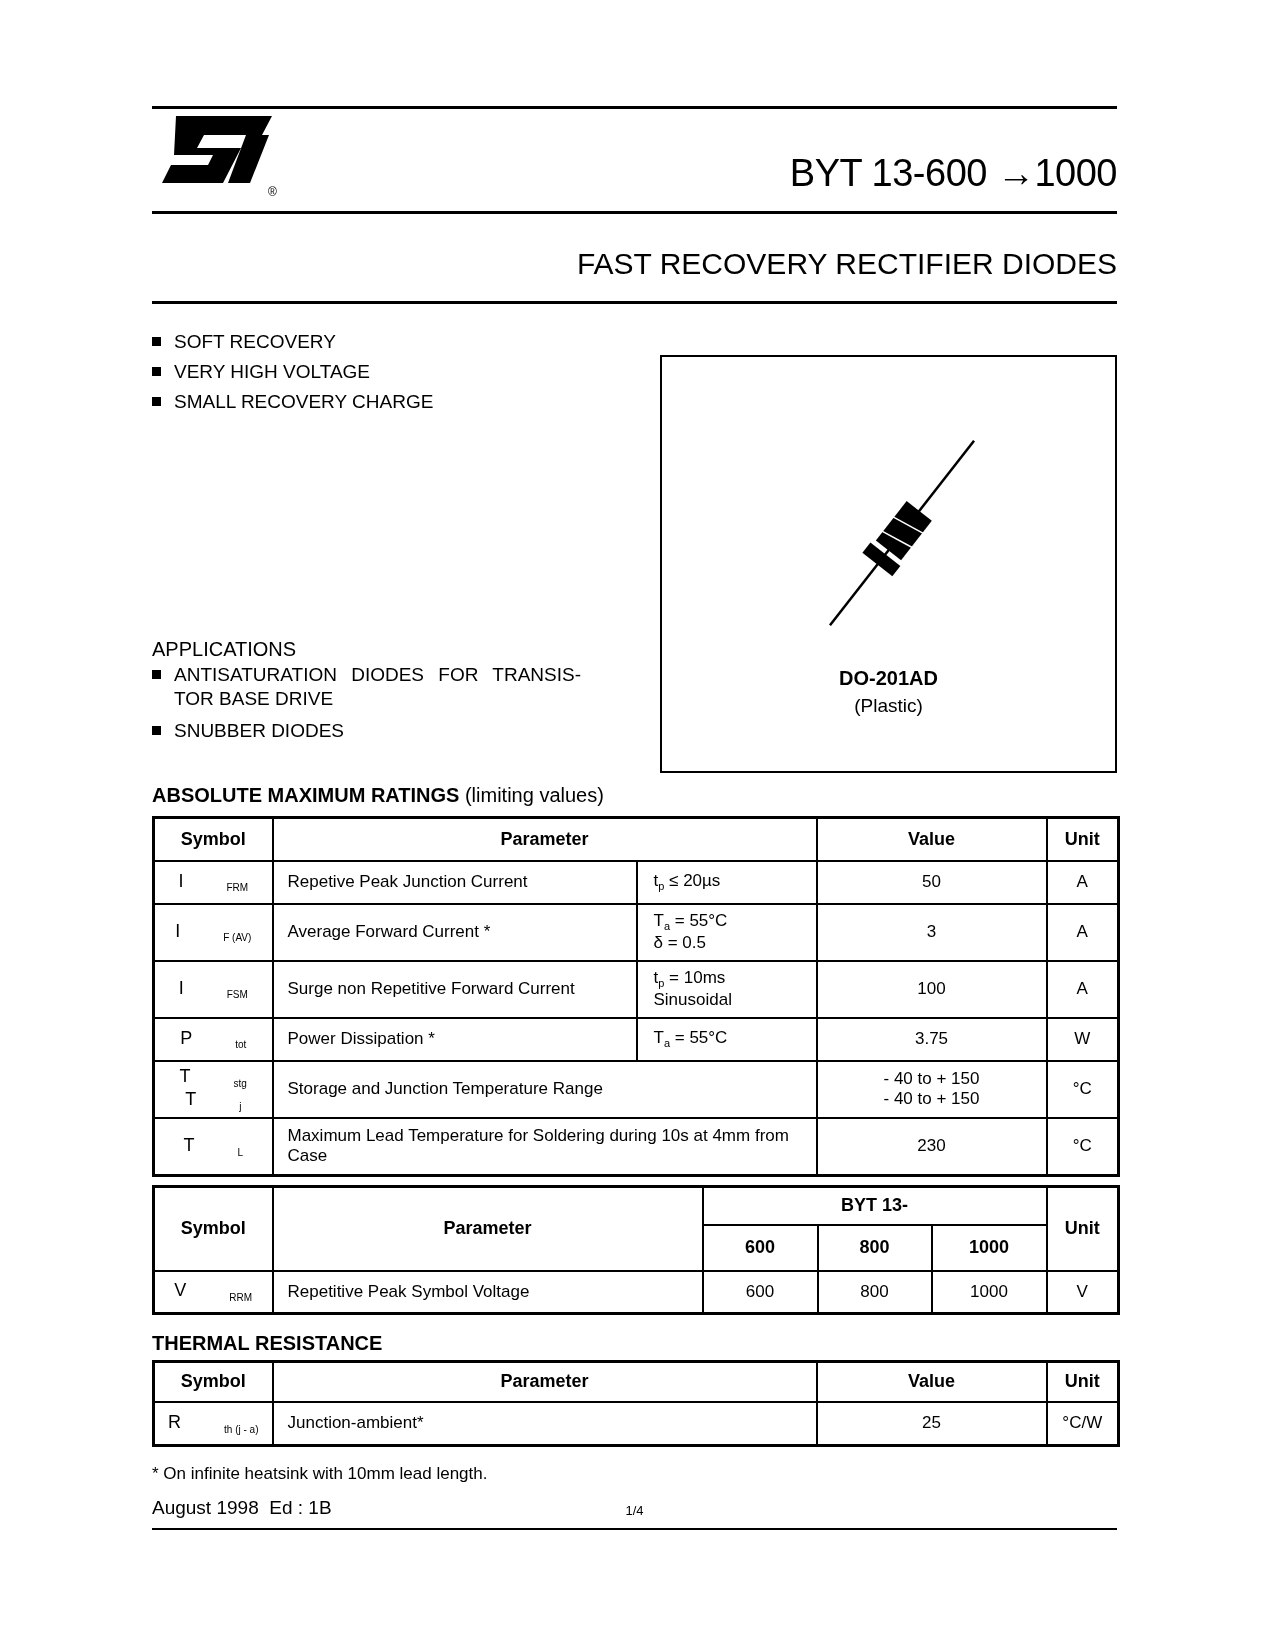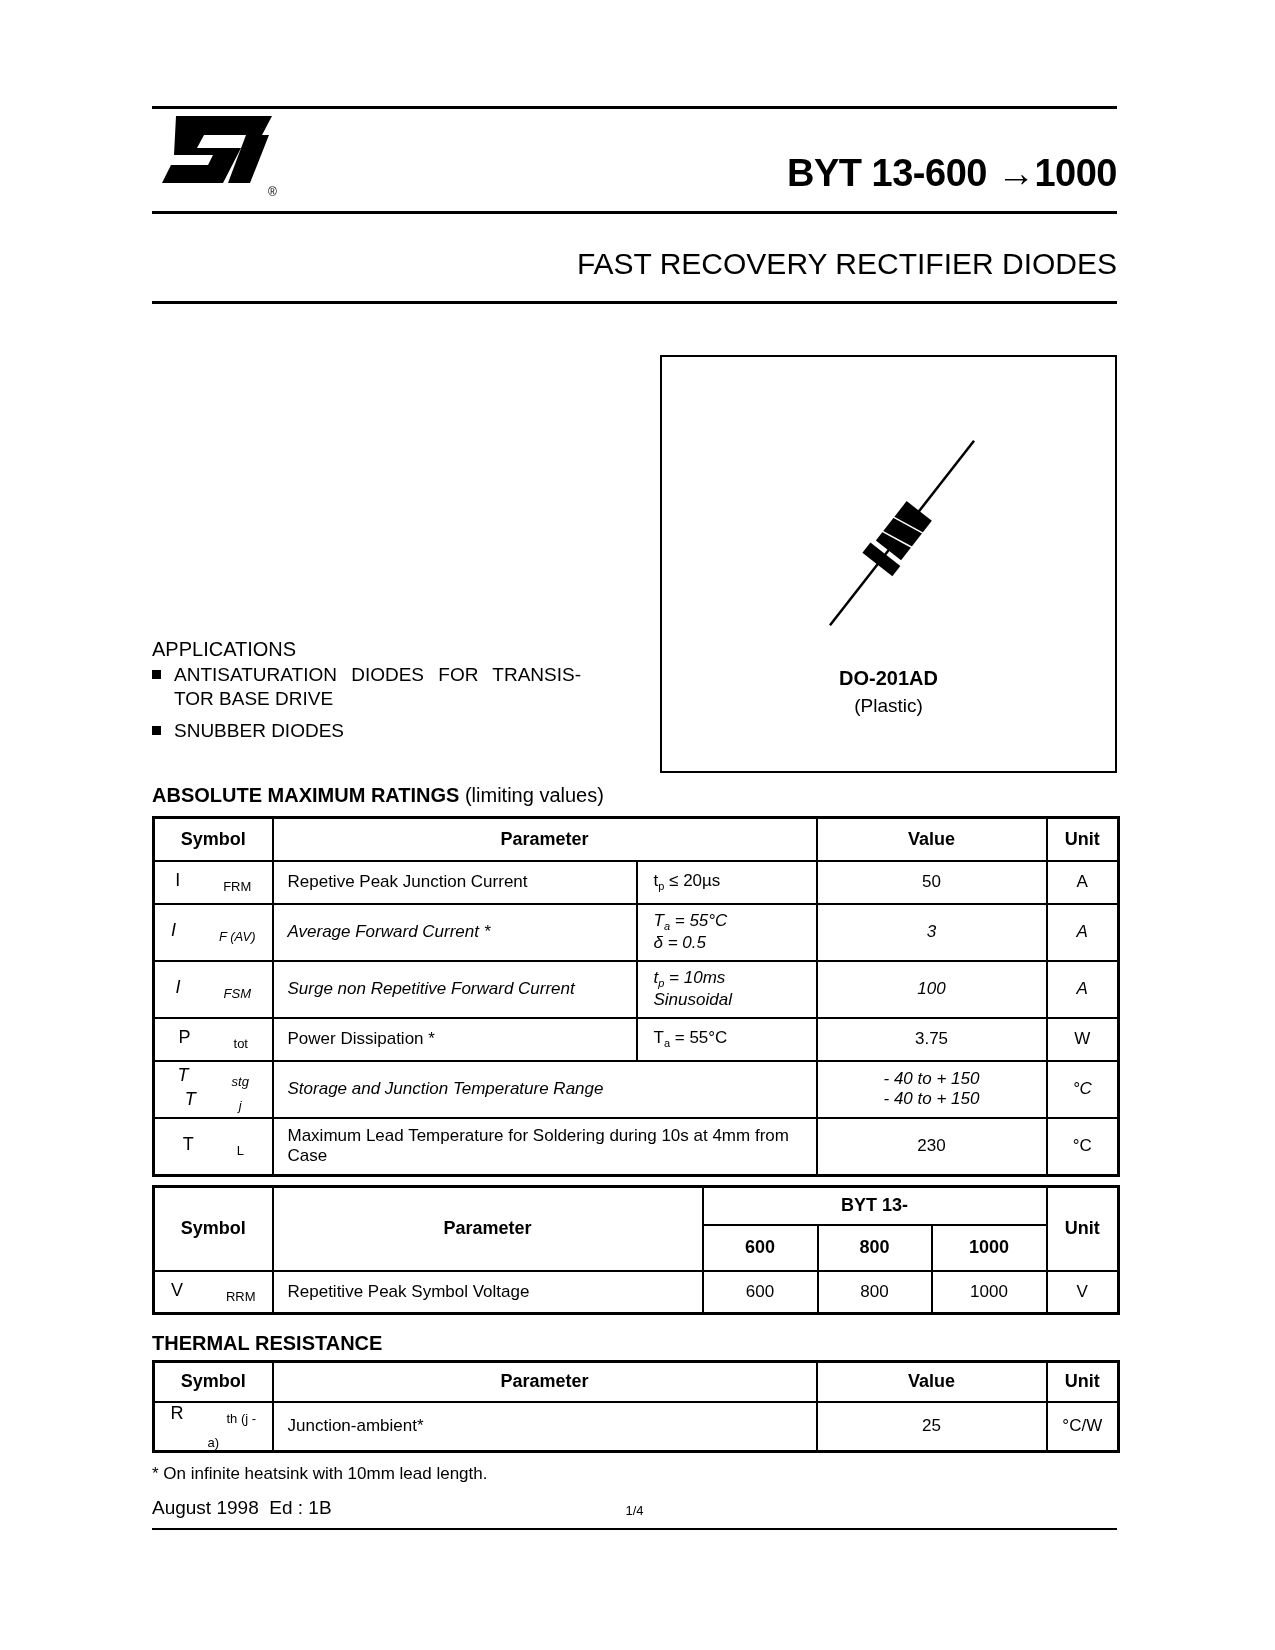--- a/index.html
+++ b/index.html
@@ -1,20 +1,20 @@
 <!DOCTYPE html>
 <html><head>
 <meta charset="utf-8">
 <style>
   html,body{margin:0;padding:0;background:#e8e8e8;}
   .page{position:relative;width:1275px;height:1650px;margin:0 auto;background:#ffffff;
         font-family:"Liberation Sans", sans-serif;color:#000;overflow:hidden;}
   .rule{position:absolute;left:152px;width:965px;background:#000;}
   .title{position:absolute;left:152px;top:152px;width:965px;text-align:right;
-         font-size:38px;font-weight:bold;letter-spacing:-0.5px;}
+         font-size:38px;font-weight:normal;letter-spacing:-0.5px;}
   .subtitle{position:absolute;left:152px;top:247px;width:965px;text-align:right;font-size:30px;}
   .logo{position:absolute;left:150px;top:112px;width:130px;height:88px;}
   .features{position:absolute;left:152px;top:330px;width:470px;}
   .feat-row{display:flex;height:30px;align-items:flex-start;}
   .sq{width:9px;height:9px;background:#000;margin:7px 13px 0 0;flex:none;}
   .feat-label{font-size:19px;line-height:24px;}
   .pkgbox{position:absolute;left:660px;top:349px;width:457px;height:418px;
           border:2px solid #000;box-sizing:border-box;margin-top:6px;}
   .pkg-caption1{position:absolute;top:310px;left:0;width:100%;text-align:center;
                 font-size:20px;font-weight:bold;}
@@ -27,24 +27,24 @@
   .sec-head{position:absolute;left:152px;font-size:20px;}
   .sec-head b{font-weight:bold;}
   .tbl{position:absolute;border-collapse:collapse;table-layout:fixed;font-size:17px;
        border:3px solid #000;}
   .tbl td{border:2px solid #000;padding:0 8px;text-align:center;vertical-align:middle;
           overflow:hidden;}
   .tbl td.param{text-align:left;padding-left:14px;}
   .tbl td.cond{text-align:left;padding-left:16px;}
   .tbl tr.head td{font-weight:bold;font-size:18px;text-align:center;}
   .tbl .sym{font-size:18px;}
-  .tbl .sym sub{font-size:13px;margin-left:43px;}
+  .tbl .sym sub{font-size:10px;margin-left:43px;}
   .tbl .cond sub{font-size:11px;}
   tr.h38{height:38px;} tr.h40{height:40px;} tr.h43{height:43px;} tr.h44{height:44px;}
-  tr.h46{height:46px;} tr.h57{height:57px;font-style:italic;} tr.h58{height:58px;}
+  tr.h46{height:46px;} tr.h57{height:57px;} tr.h58{height:58px;}
   .footnote{position:absolute;left:152px;top:1464px;font-size:17px;}
   .footer-left{position:absolute;left:152px;top:1497px;font-size:19px;}
   .footer-right{position:absolute;left:152px;top:1503px;width:965px;text-align:center;font-size:13px;}
 </style>
 </head>
 <body>
 
 <div class="page">
 
   <div class="rule" style="top:106px;height:3px;"></div>
@@ -55,20 +55,34 @@
     <svg width="130" height="88" viewBox="0 0 130 88">
       <path d="M26,4 L122,4 L112,23 L54,23 L47,36 L91,36 L73,71 L12,71 L21,53 L58,53 L63,43 L24,43 Z" fill="#000"></path>
       <path d="M96,23 L119,23 L100,71 L78,71 Z" fill="#000"></path>
       <text x="118" y="84" font-size="12">®</text>
     </svg>
   </div>
 
   <div class="title">BYT 13-600 →1000</div>
   <div class="subtitle">FAST RECOVERY RECTIFIER DIODES</div>
 
+  <div class="features">
+    <div class="feat-row">
+      <span class="sq"></span>
+      <span class="feat-label">SOFT RECOVERY</span>
+    </div>
+    <div class="feat-row">
+      <span class="sq"></span>
+      <span class="feat-label">VERY HIGH VOLTAGE</span>
+    </div>
+    <div class="feat-row">
+      <span class="sq"></span>
+      <span class="feat-label">SMALL RECOVERY CHARGE</span>
+    </div>
+  </div>
 
   <div class="pkgbox">
     <svg width="453" height="414" viewBox="0 0 453 414" style="position:absolute;left:0;top:0;">
       <g transform="rotate(-52 240 176)">
         <line x1="123" y1="176" x2="357" y2="176" stroke="#000" stroke-width="2.5"></line>
         <rect x="200" y="157" width="13" height="38" fill="#000"></rect>
         <rect x="218" y="160" width="50" height="32" fill="#000"></rect>
         <line x1="229" y1="158" x2="235" y2="194" stroke="#fff" stroke-width="1.5"></line>
         <line x1="247" y1="158" x2="253" y2="194" stroke="#fff" stroke-width="1.5"></line>
       </g>

